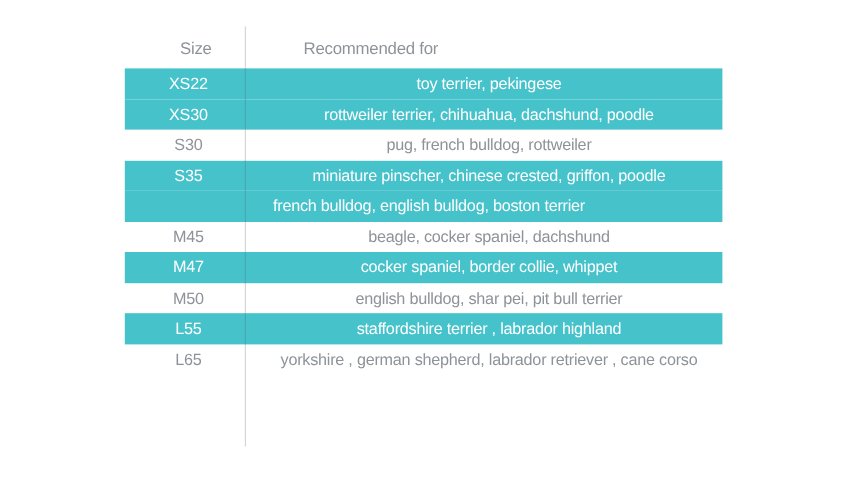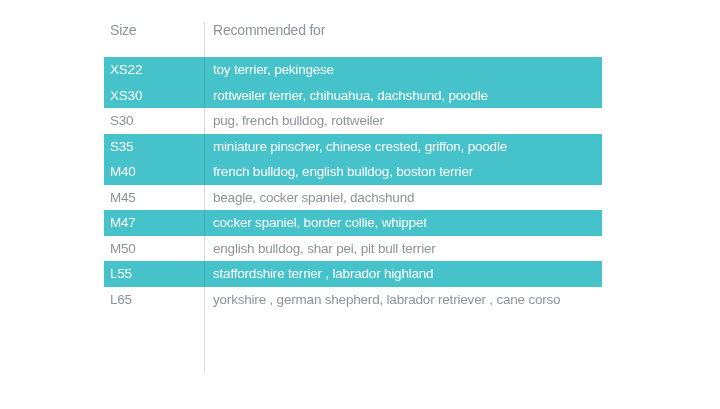--- a/index.html
+++ b/index.html
@@ -16,24 +16,25 @@
   }
   .size-table {
     position: absolute;
     left: 104px;
     top: 22px;
     width: 498px;
   }
   .thead {
     display: flex;
     height: 35px;
-    align-items: flex-start;
+    align-items: center;
     font-size: 14px;
     letter-spacing: -0.2px;
     color: var(--text-gray, #8e9399);
+    margin-left: 40px;
   }
   .col-size {
     width: 100px;
     box-sizing: border-box;
     padding-left: 6px;
     flex: 0 0 auto;
     white-space: nowrap;
   }
   .col-rec {
     flex: 1 1 auto;
@@ -42,20 +43,21 @@
     white-space: nowrap;
   }
   .tbody .row {
     display: flex;
     height: 25.5px;
     align-items: center;
     font-size: 13.5px;
     letter-spacing: -0.2px;
     color: var(--text-gray, #8e9399);
     background: transparent;
+    text-align: center;
   }
   .tbody .row.hl {
     background: var(--accent-teal, #46c2cb);
     color: var(--text-on-teal, #ffffff);
   }
   .col-divider {
     position: absolute;
     left: 100px;
     top: 0;
     width: 1px;
@@ -90,21 +92,20 @@
     <div class="col-rec">pug, french bulldog, rottweiler</div>
   </div>
 
   <div class="row hl">
     <div class="col-size">S35</div>
     <div class="col-rec">miniature pinscher, chinese crested, griffon, poodle</div>
   </div>
 
 
   <div class="row hl">
-    <div class="col-size">M40</div>
     <div class="col-rec">french bulldog, english bulldog, boston terrier</div>
   </div>
 
   <div class="row">
     <div class="col-size">M45</div>
     <div class="col-rec">beagle, cocker spaniel, dachshund</div>
   </div>
 
   <div class="row hl">
     <div class="col-size">M47</div>

